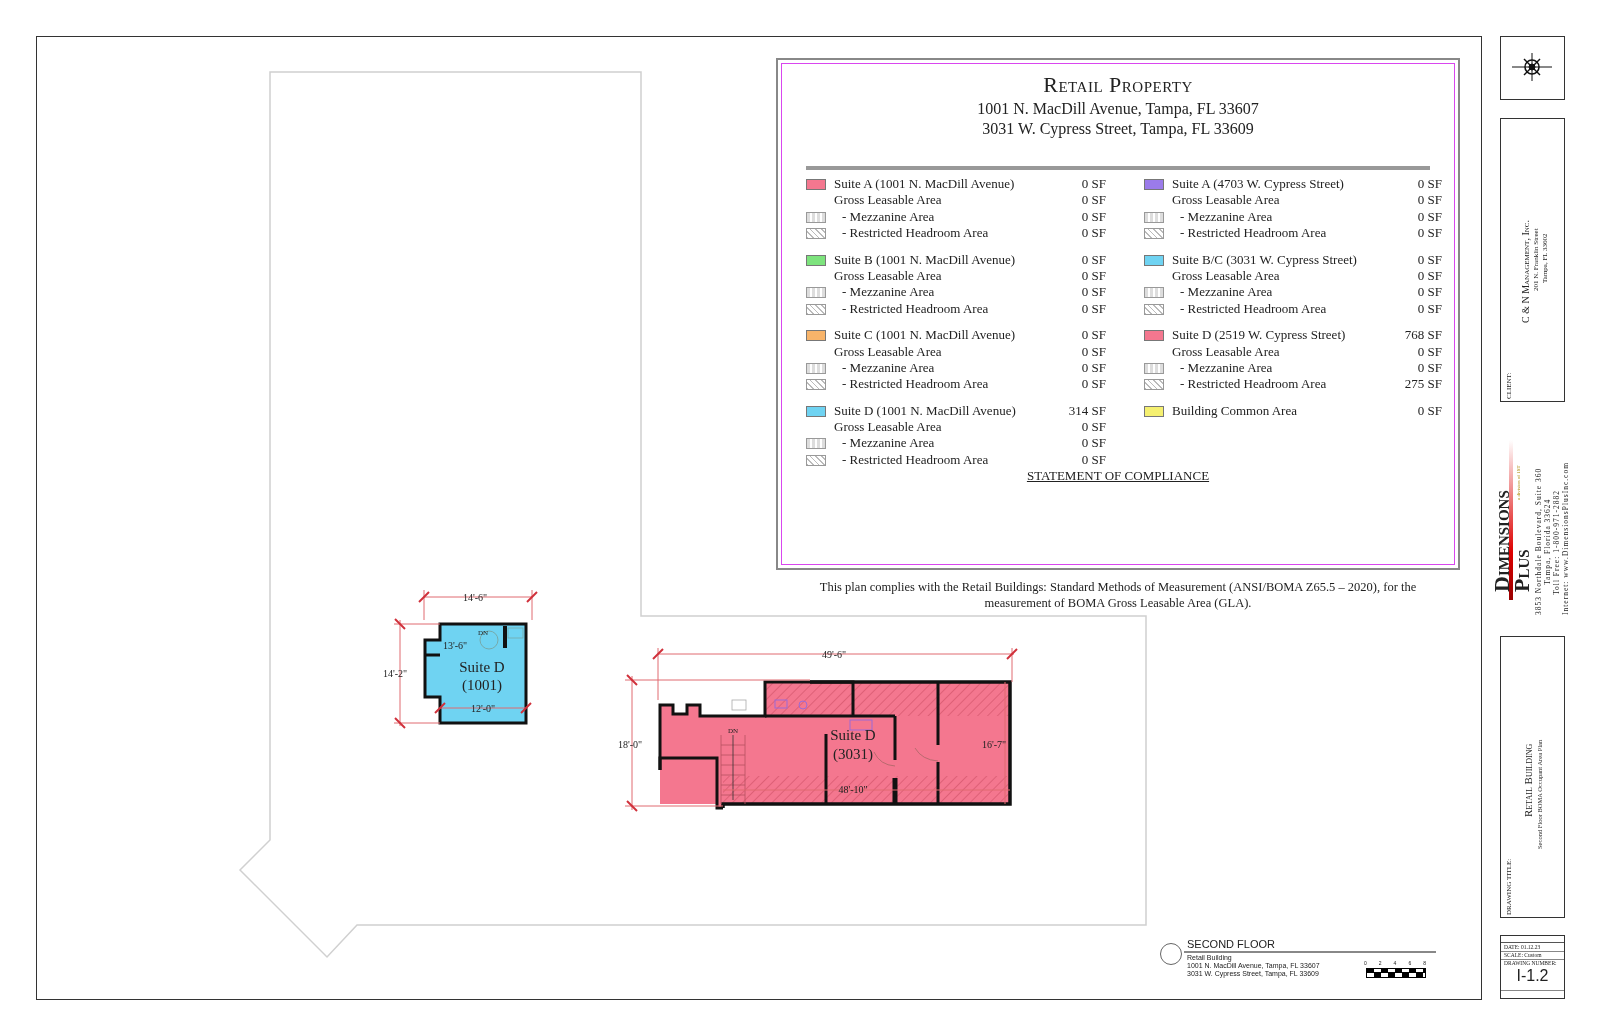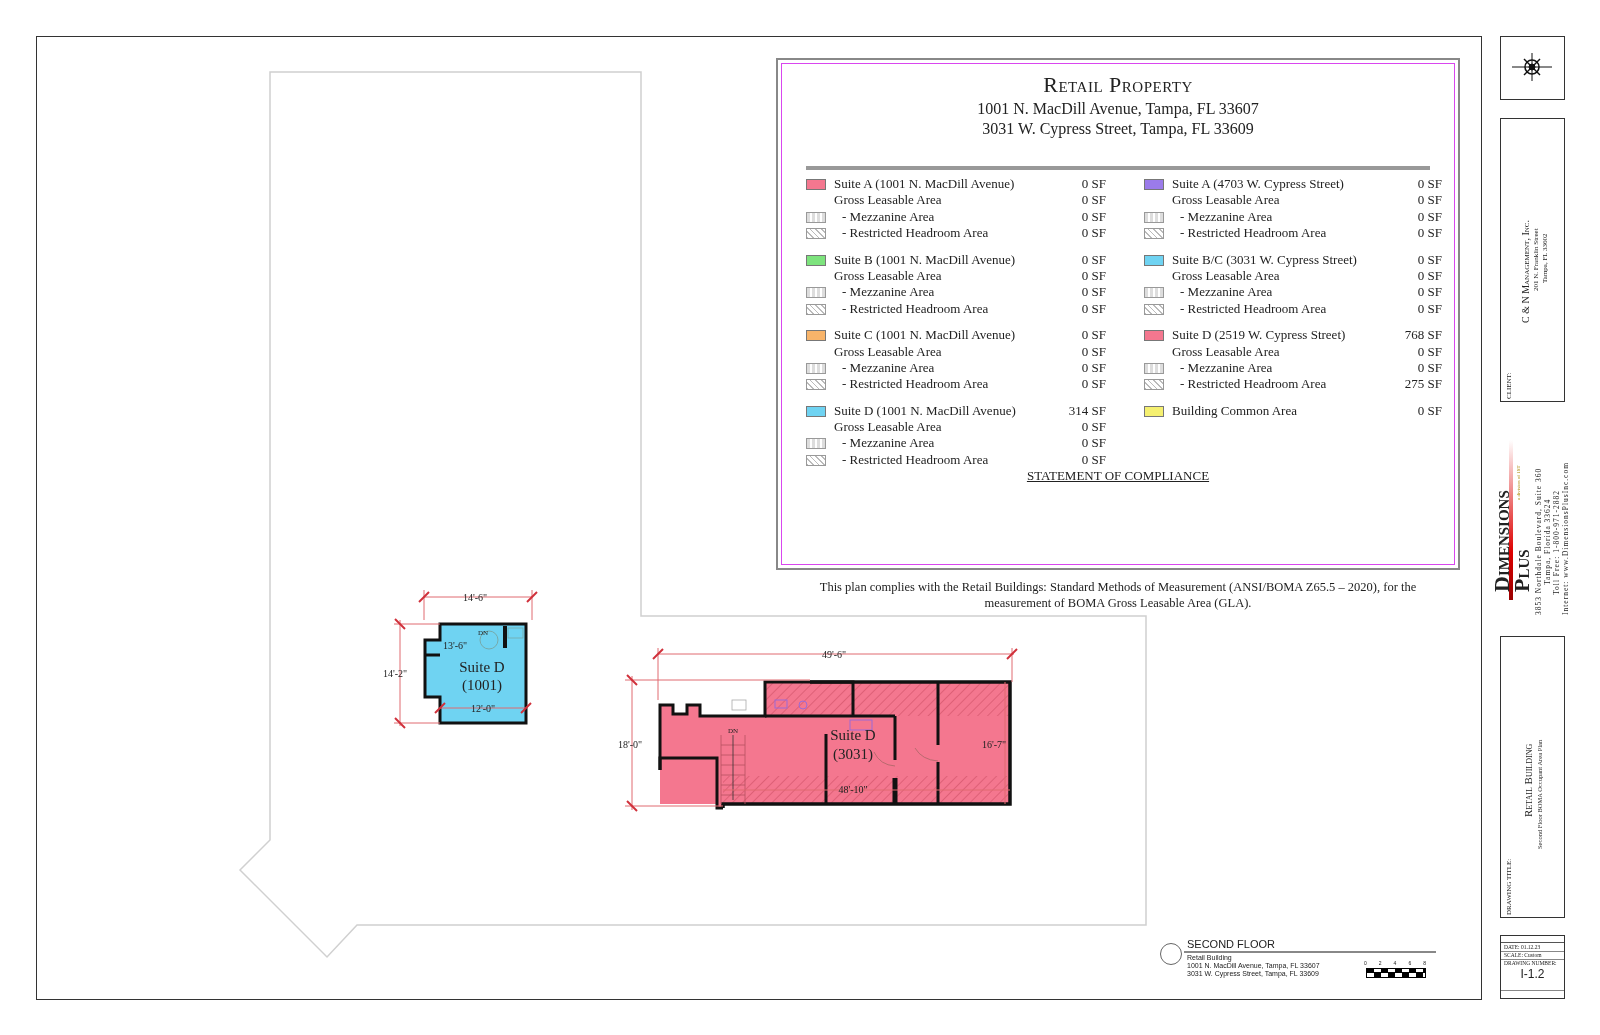--- a/index.html
+++ b/index.html
@@ -383,15 +383,15 @@
   <div class="vert" style="left:35px;top:212px;font-size:6.5px;">Second Floor BOMA Occupant Area Plan</div>
 </div>
 
 <div class="tb" style="left:1500px;top:935px;width:65px;height:64px;">
   <div style="position:absolute;left:3px;top:8px;font-size:5.5px;">DATE: 01.12.23</div>
   <div style="position:absolute;left:3px;top:16px;font-size:5.5px;">SCALE: Custom</div>
   <div style="position:absolute;left:3px;top:24px;font-size:5.5px;">DRAWING NUMBER:</div>
   <div style="position:absolute;left:0;right:0;top:6px;border-top:1px solid #555;"></div>
   <div style="position:absolute;left:0;right:0;top:15px;border-top:0.5px solid #888;"></div>
   <div style="position:absolute;left:0;right:0;top:23px;border-top:0.5px solid #888;"></div>
-  <div style="position:absolute;left:0;right:0;top:31px;text-align:center;font-size:12px;" class="sans">I-1.2</div>
+  <div style="position:absolute;left:0;right:0;top:31px;text-align:center;font-size:16px;" class="sans">I-1.2</div>
   <div style="position:absolute;left:0;right:0;top:54px;border-top:0.5px solid #888;"></div>
 </div>
 
 </body></html>

